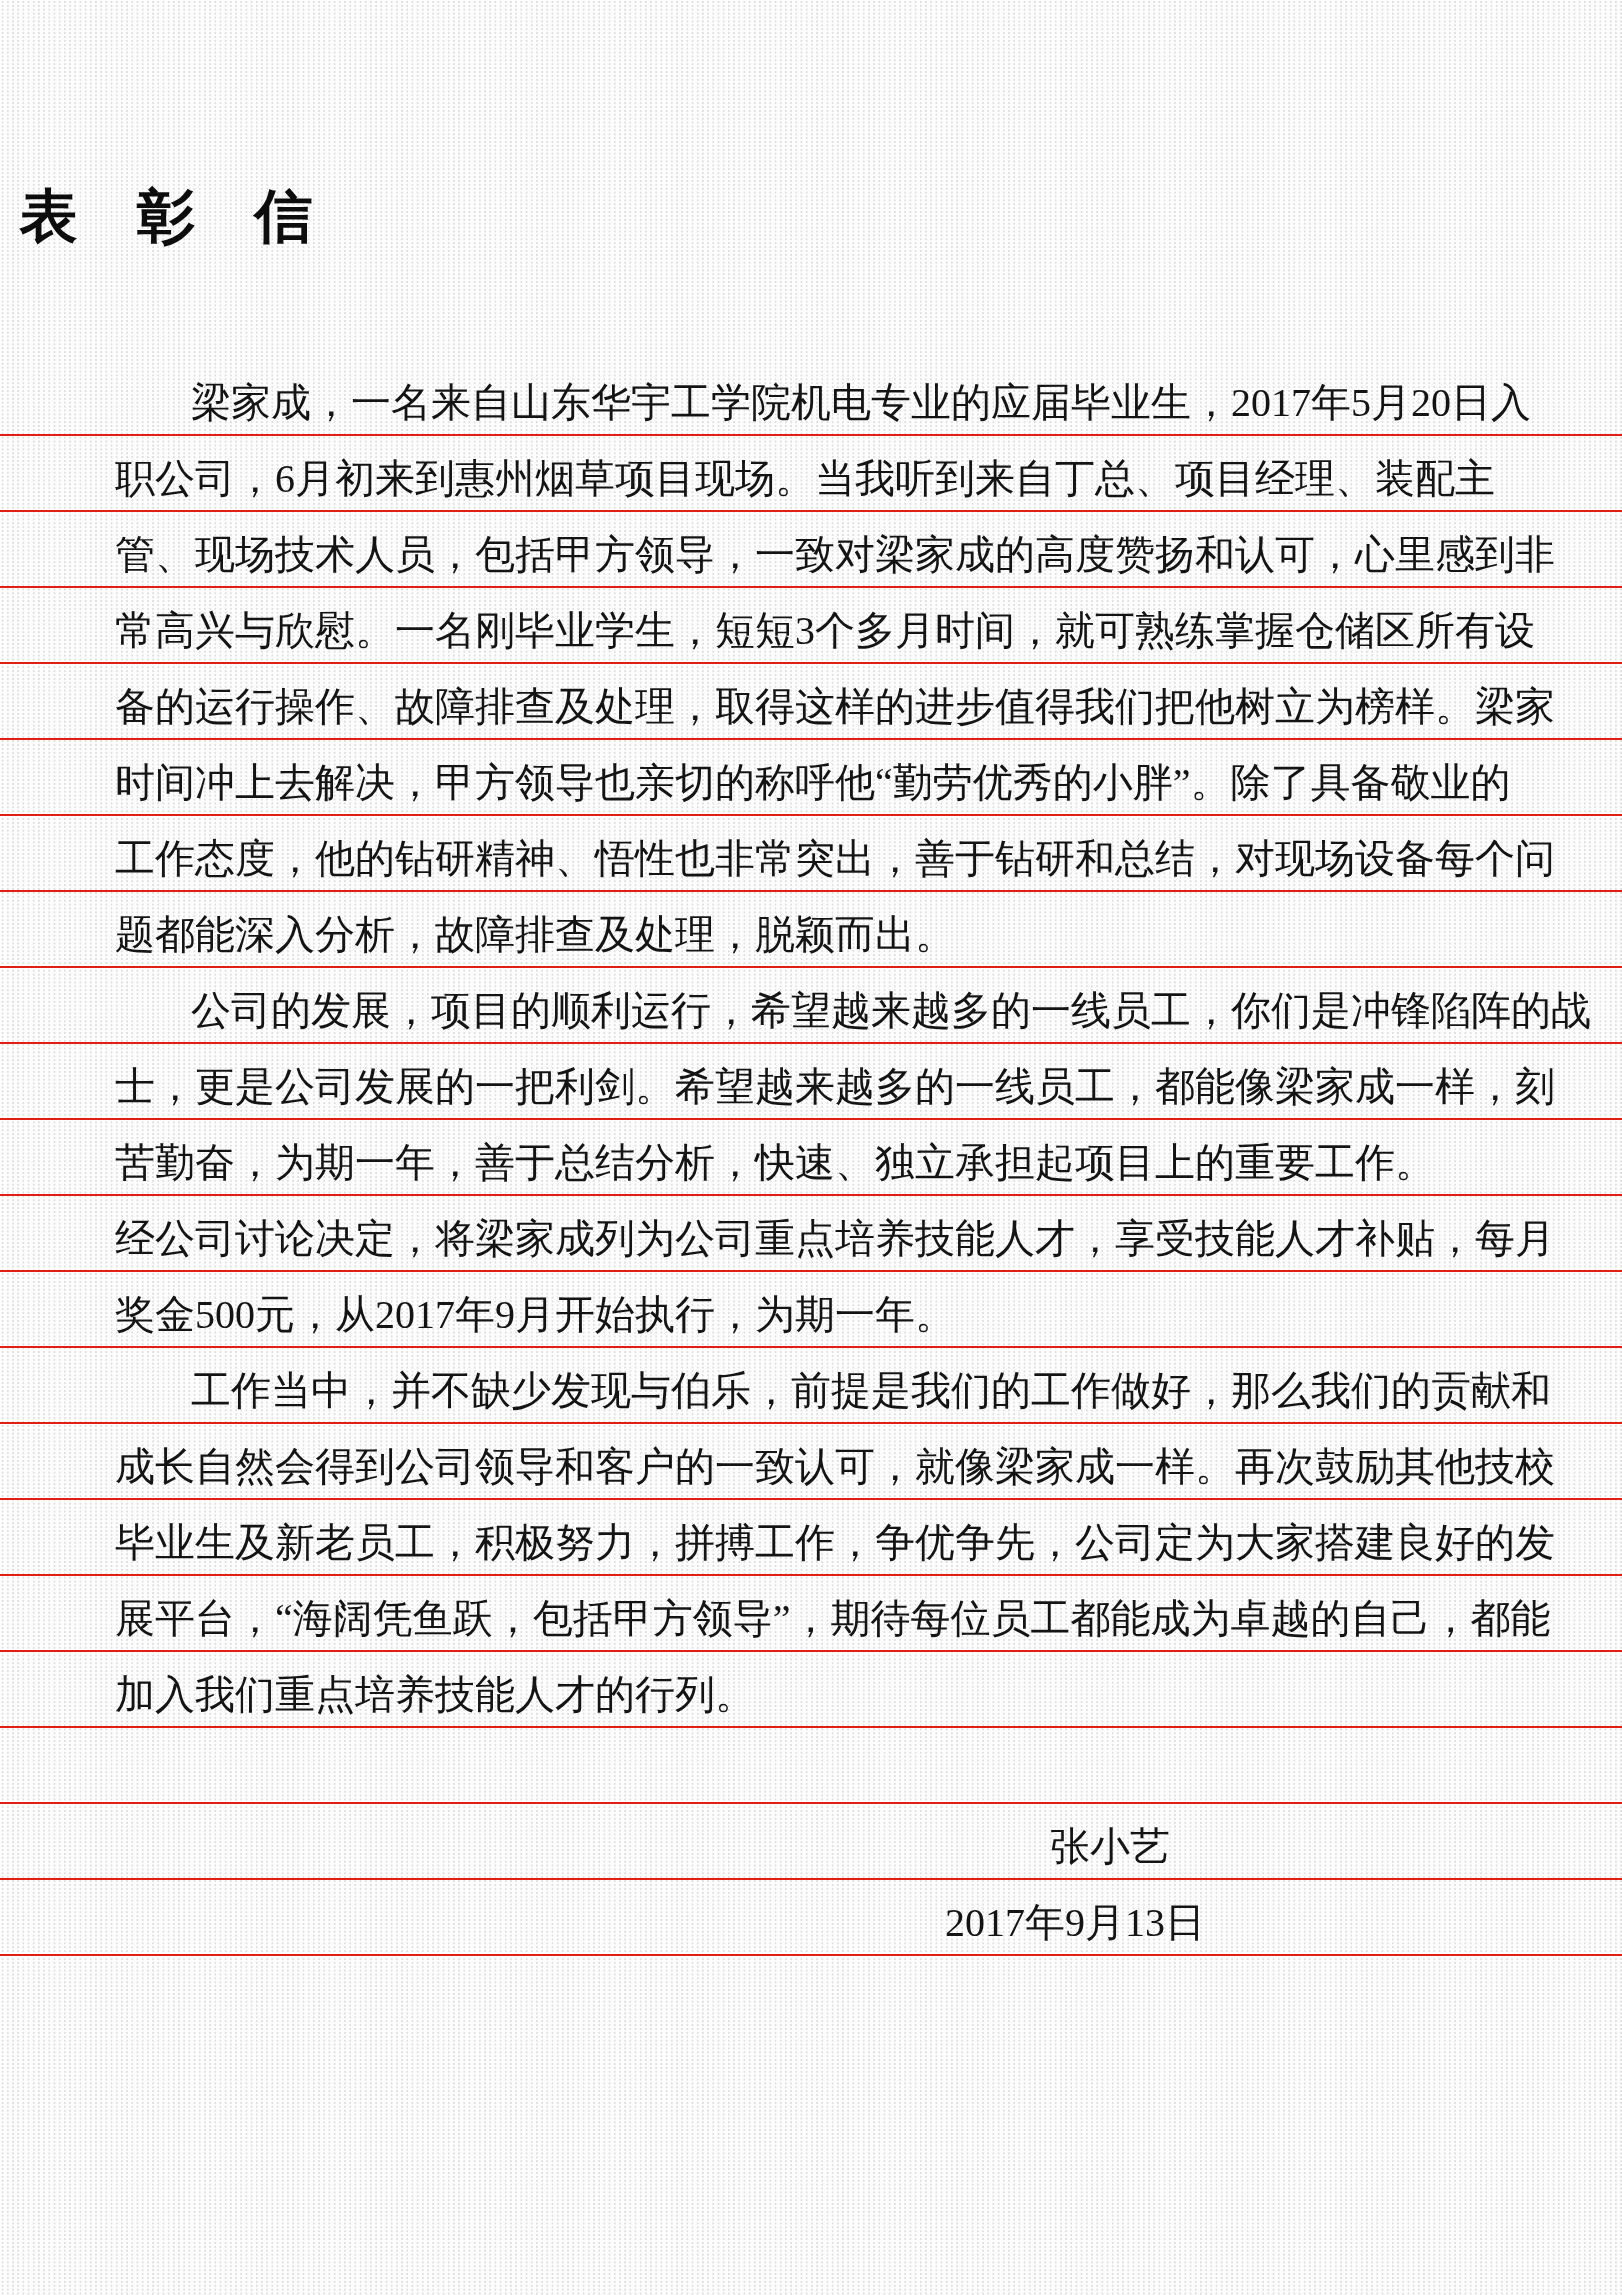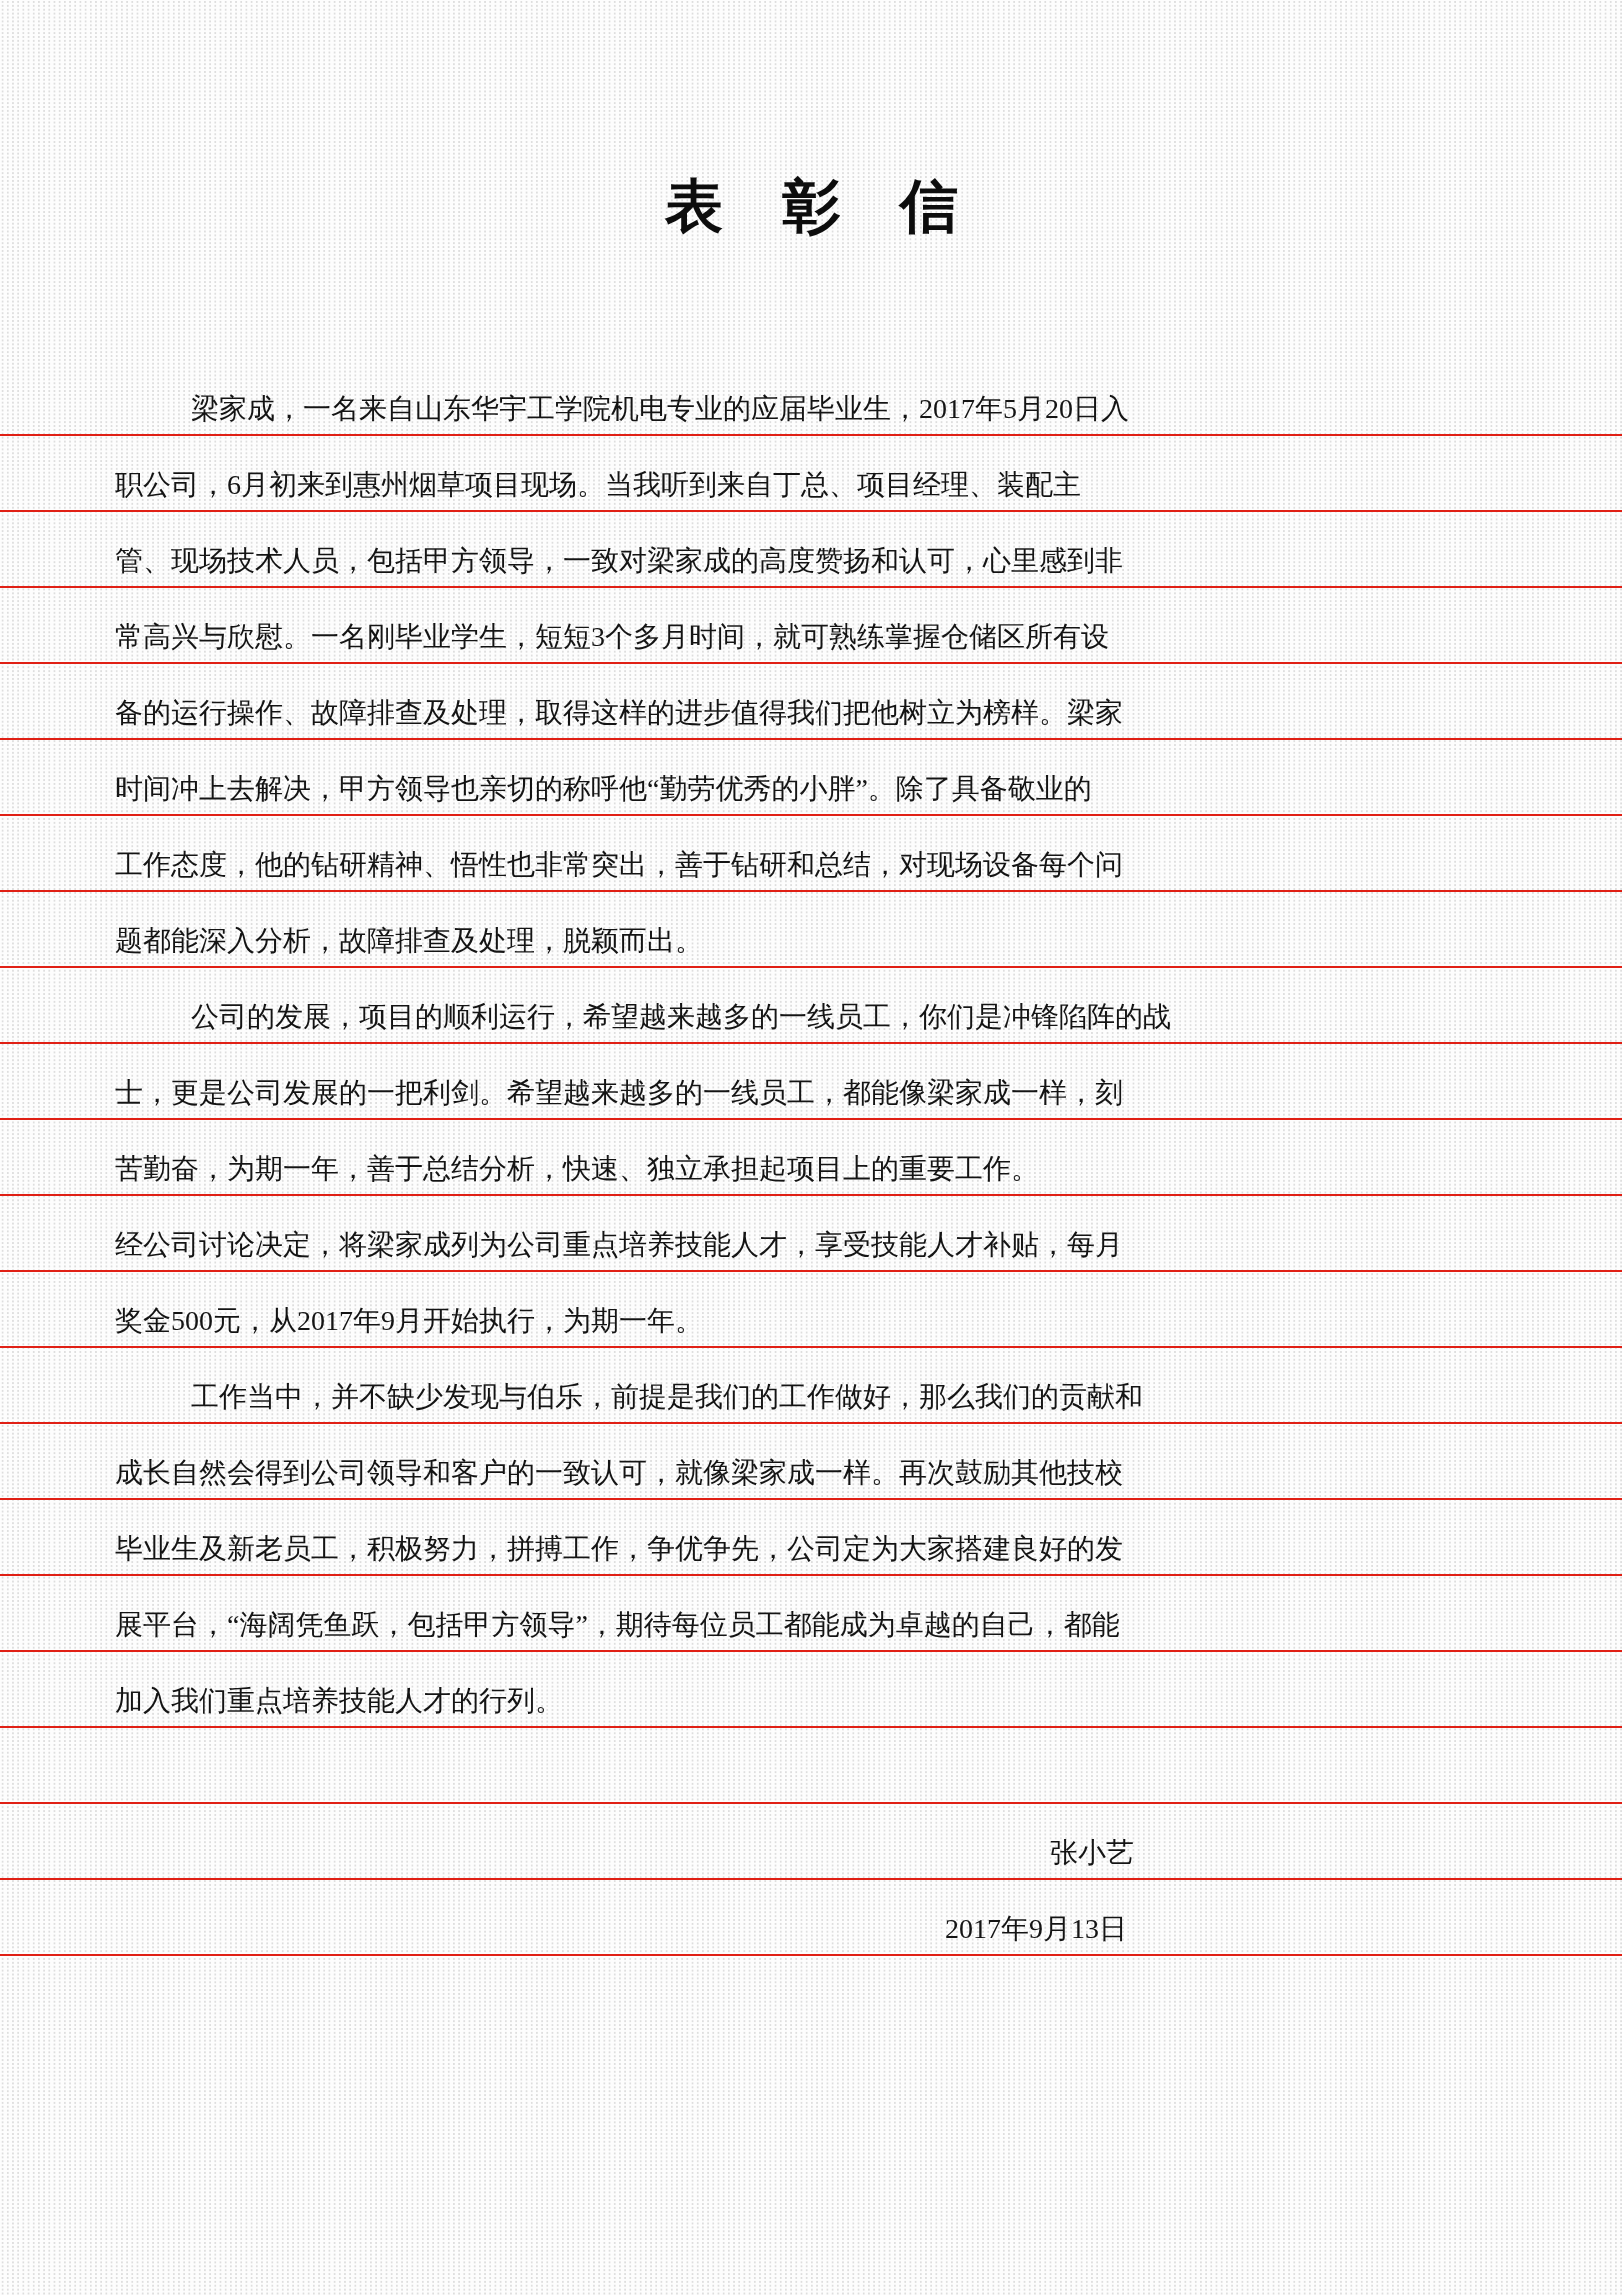--- a/index.html
+++ b/index.html
@@ -16,24 +16,24 @@
     position: absolute;
     inset: 0;
     overflow: hidden;
     background-color: #fdfdfd;
     
     background-image: radial-gradient(circle, #dedede 0.7px, rgba(255,255,255,0) 0.9px);
     background-size: 5.2px 3.9px;
   }
   .title {
     position: absolute;
-    top: 168px;
+    top: 178px;
     left: 0;
     width: 100%;
-    text-align: center;
+    text-align: left;
     font-size: 58px;
     font-weight: 700;
     color: #0d0d0d;
     letter-spacing: 19.6px;
     padding-left: 19.6px;
     box-sizing: border-box;
     font-family: "DejaVu Serif", "Liberation Serif", serif;
   }
   .rules {
     position: absolute;
@@ -45,21 +45,21 @@
     box-sizing: border-box;
     height: 76px;
     border-bottom: 2.6px solid #e02015;
     display: flex;
     align-items: flex-end;
   }
   .row .txt {
     box-sizing: border-box;
     width: 100%;
     padding: 0 121px 9.2px 115px;
-    font-size: 28px;
+    font-size: 40px;
     line-height: 1.1;
     color: #141414;
     white-space: nowrap;
     overflow: visible;
   }
   .row.indent .txt {
     padding-left: 191px;
   }
   .row.blank .txt {
     padding-bottom: 0;

